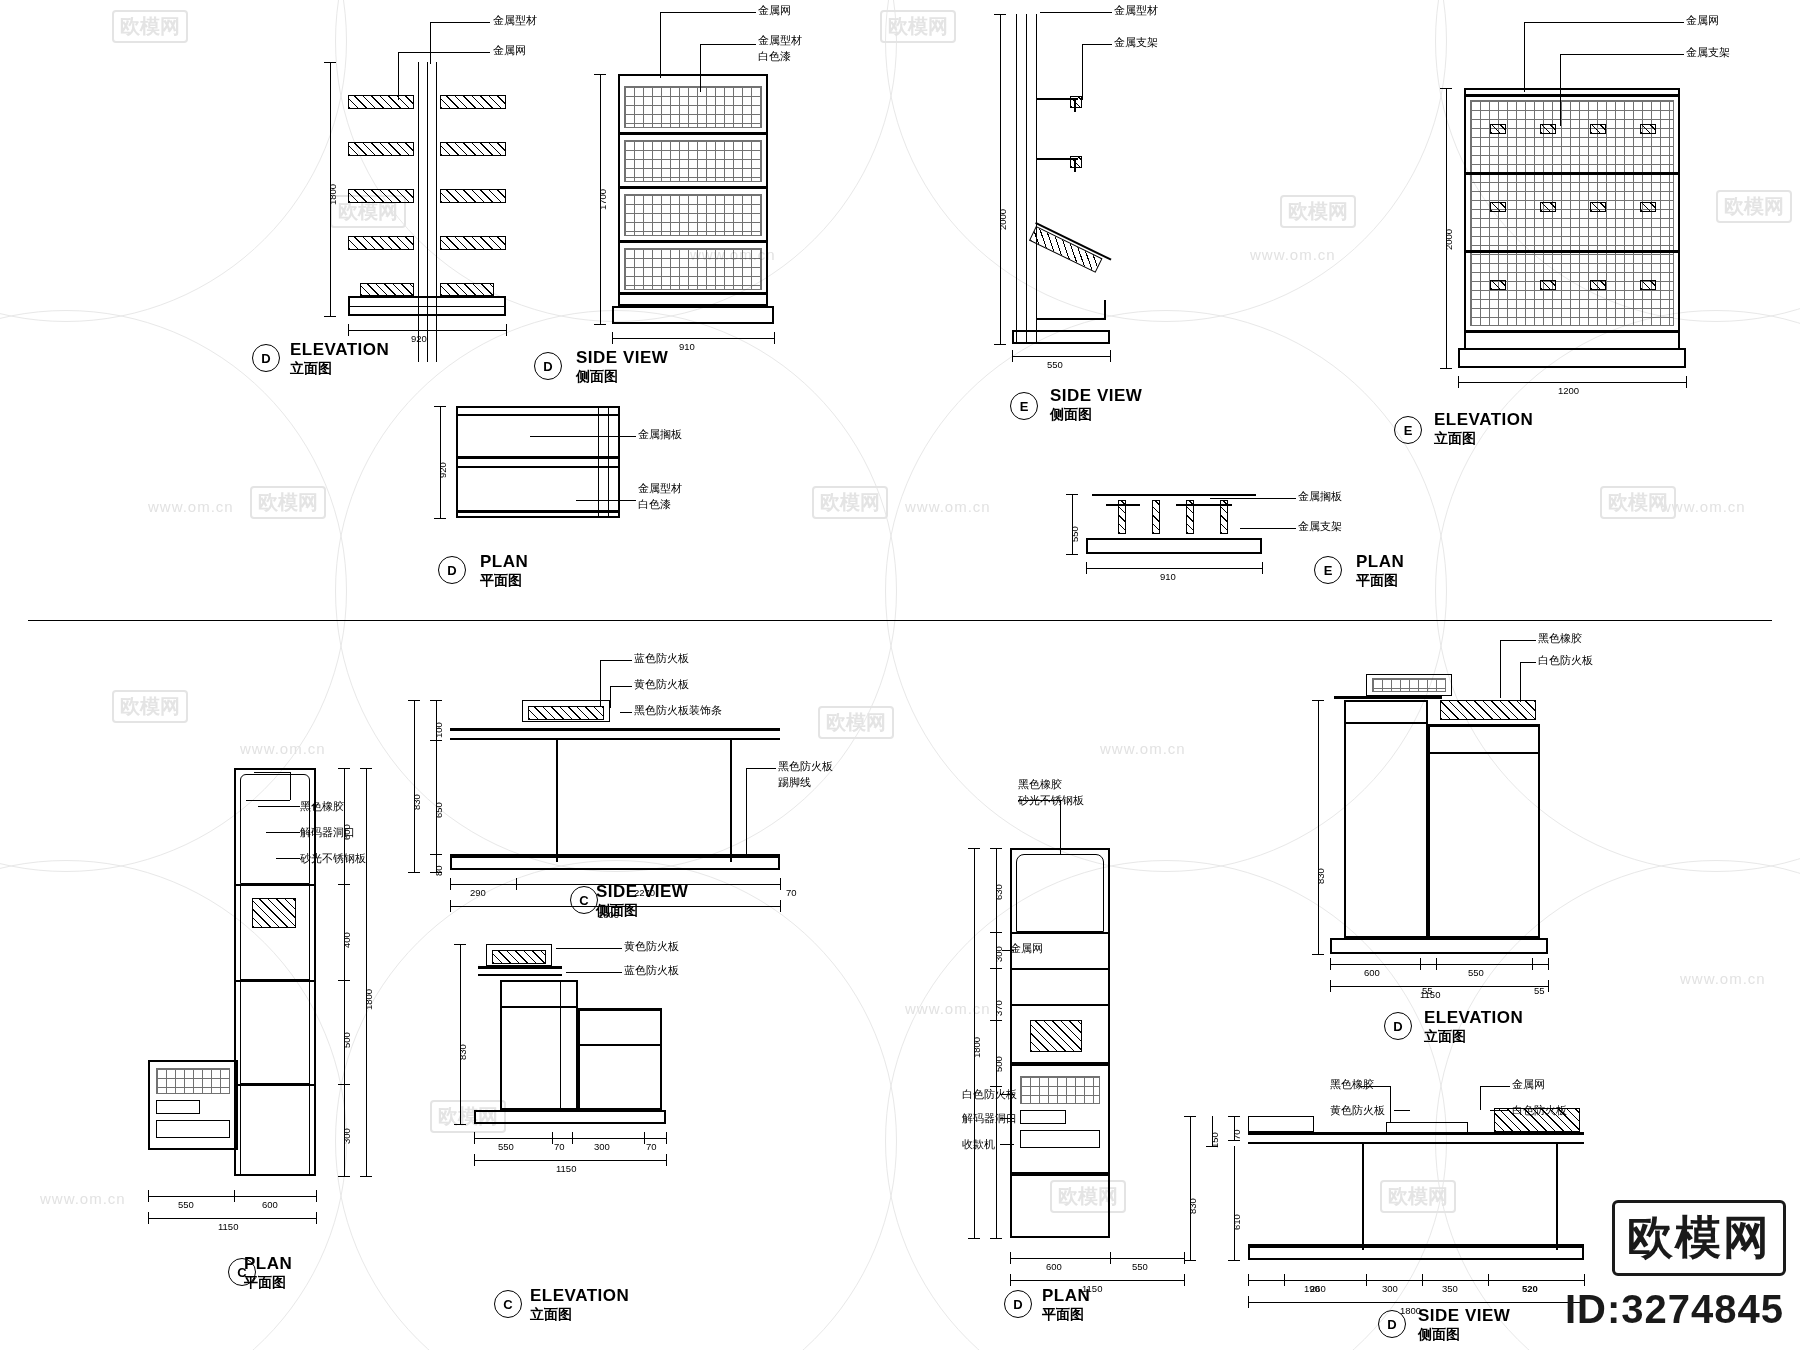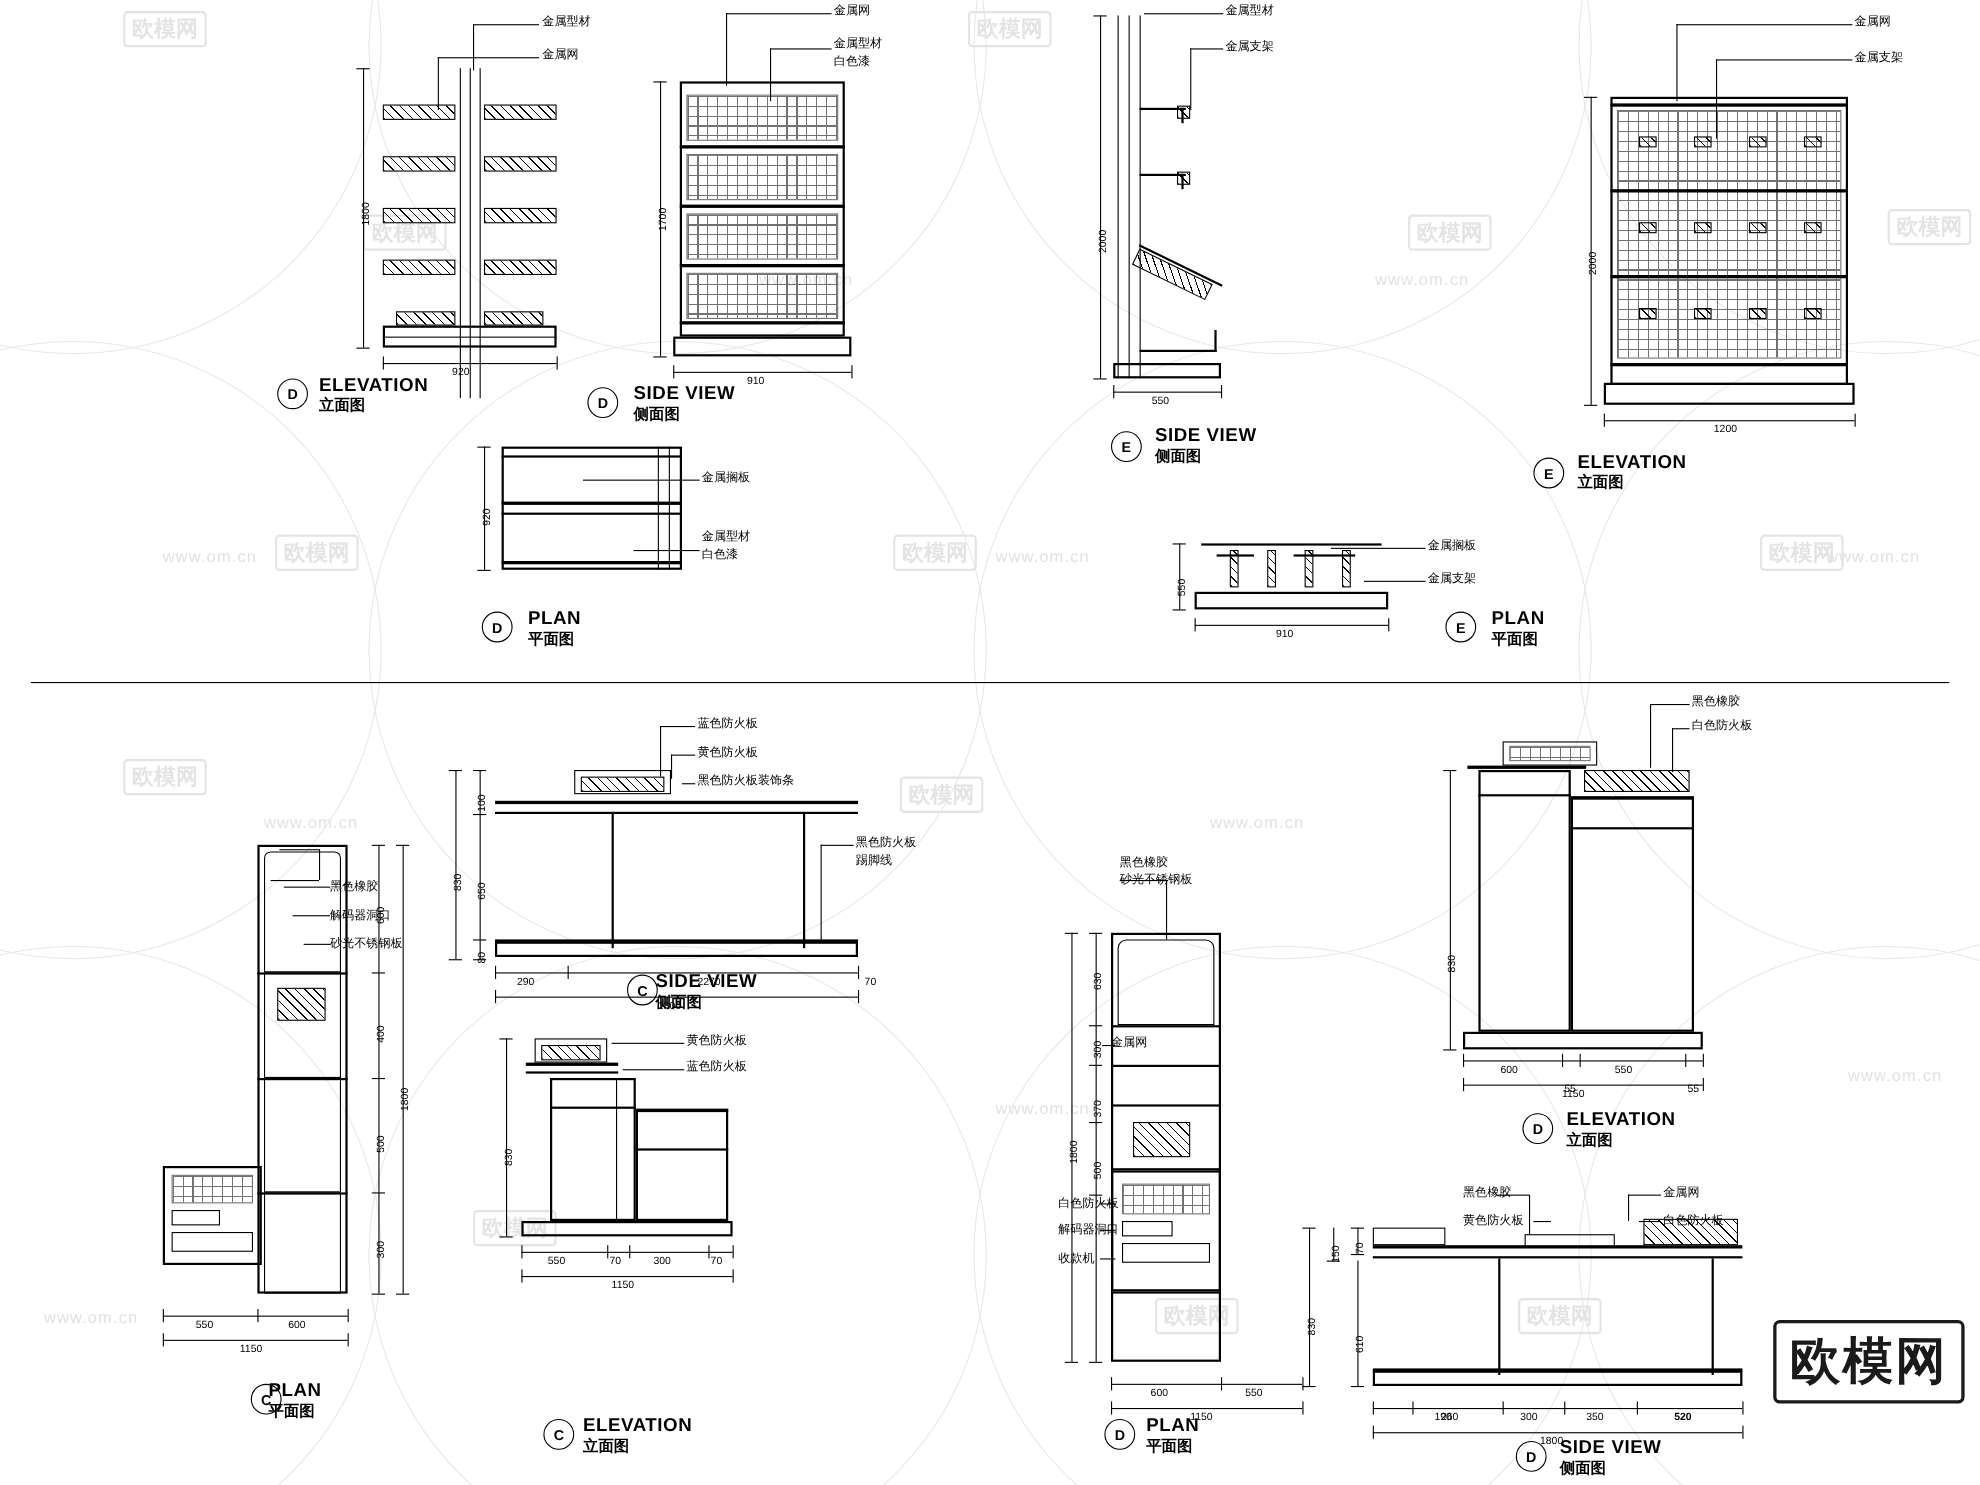--- a/index.html
+++ b/index.html
@@ -674,14 +674,15 @@
     <div class="lead" style="left:1490px;top:1110px;width:20px;"></div>
 
     <div class="bub" style="left:1378px;top:1310px;">D</div>
     <div class="title" style="left:1418px;top:1306px;">
       <div class="en">SIDE VIEW</div>
       <div class="cn">侧面图</div>
     </div>
   </div>
 
   <div class="wm-big">欧模网</div>
+  <div class="wm-id">ID:3274845</div>
 
 </div>
 
 </body></html>

